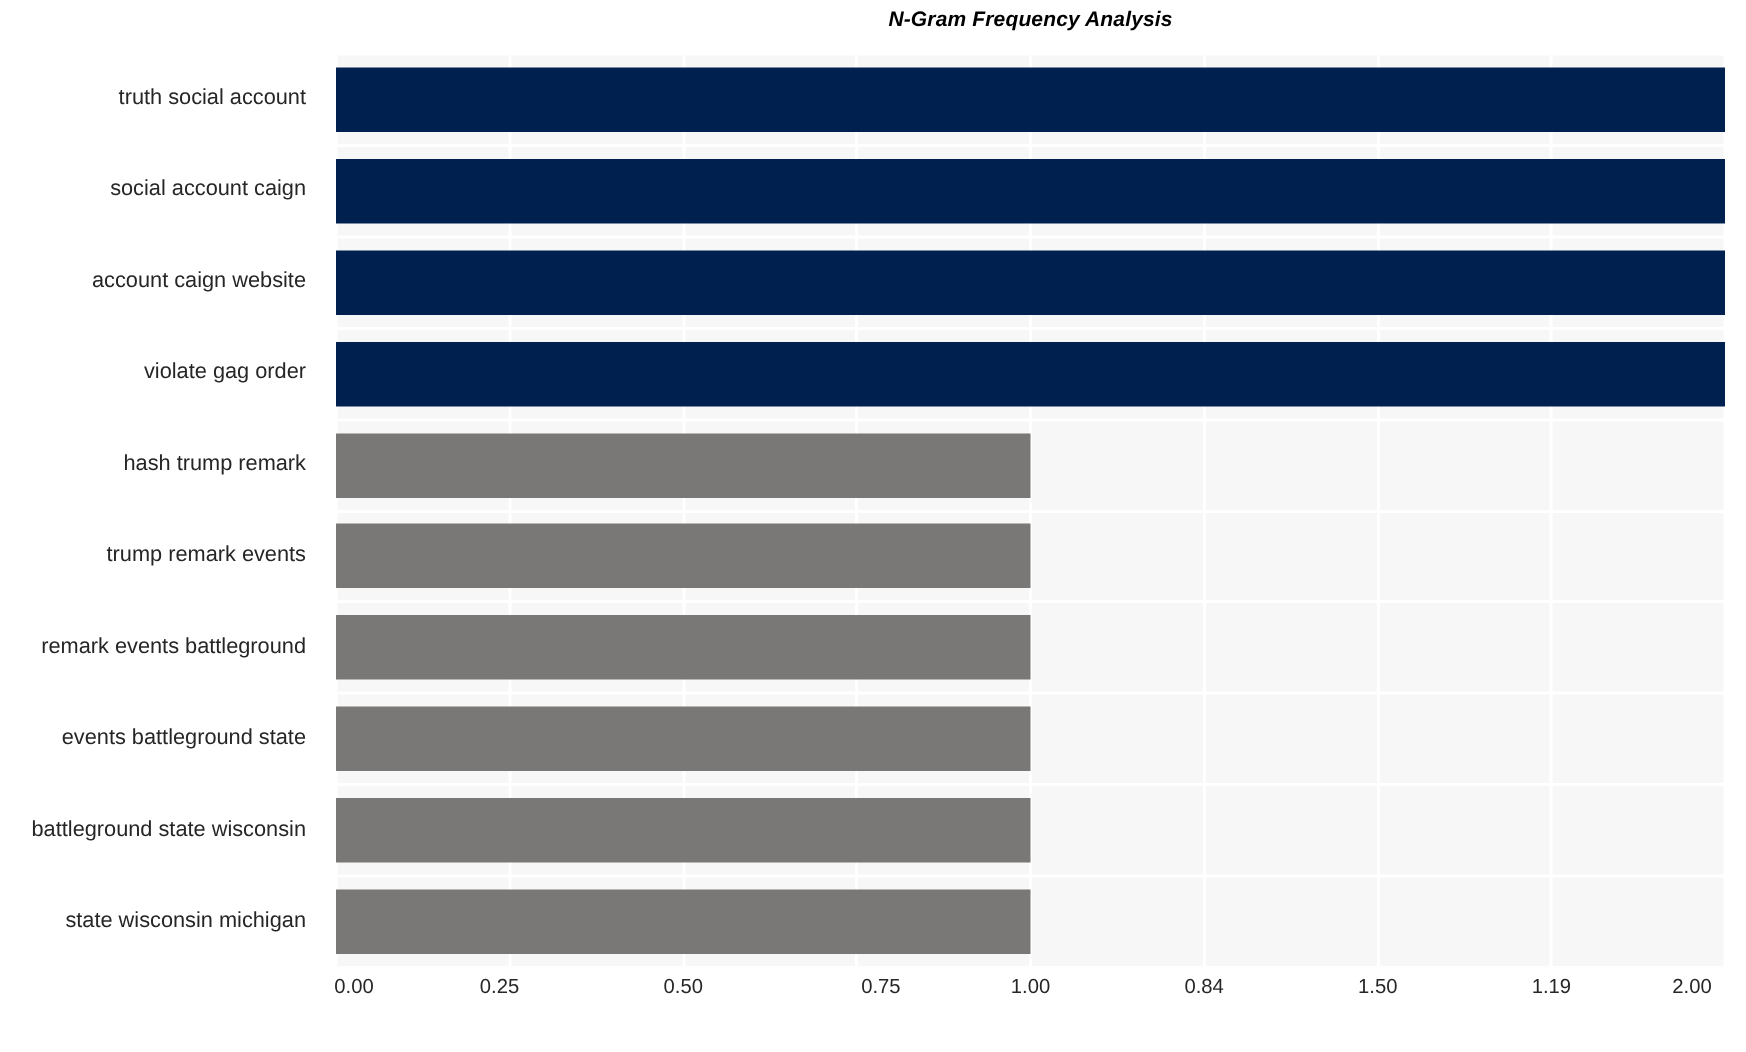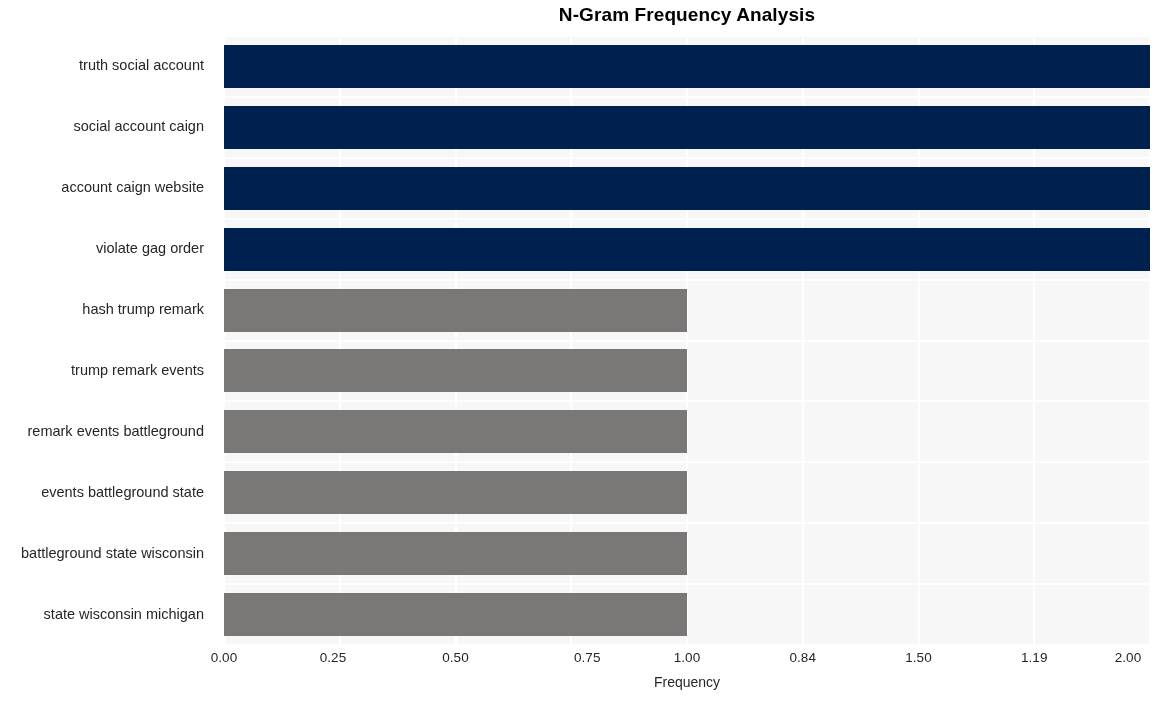--- a/index.html
+++ b/index.html
@@ -18,25 +18,26 @@
     width: 1164px;
     height: 701px;
     background: #ffffff;
   }
   #chart-title {
     position: absolute;
     left: 224px;
     top: 4px;
     width: 926px;
     text-align: center;
-    font-size: 19px;
+    font-size: 14px;
     font-weight: bold;
     color: #000000;
     letter-spacing: 0.1px;
     white-space: nowrap;
+    font-style: italic;
   }
   #plot-area {
     position: absolute;
     left: 224px;
     top: 36px;
     width: 926px;
     height: 609px;
     background: #f7f7f7;
     overflow: hidden;
   }
@@ -156,26 +157,25 @@
       <div class="ytick-label" style="top: 204.15px; padding-right: 10px;">violate gag order</div>
       <div class="ytick-label" style="top: 265.05px; padding-right: 10px;">hash trump remark</div>
       <div class="ytick-label" style="top: 325.95px; padding-right: 10px;">trump remark events</div>
       <div class="ytick-label" style="top: 386.85px; padding-right: 10px;">remark events battleground</div>
       <div class="ytick-label" style="top: 447.75px; padding-right: 10px;">events battleground state</div>
       <div class="ytick-label" style="top: 508.65px; padding-right: 10px;">battleground state wisconsin</div>
       <div class="ytick-label" style="top: 569.55px; padding-right: 10px;">state wisconsin michigan</div>
     </div>
 
   <div id="xlabels">
-      <div class="xtick-label" style="left: 0px;">0.00</div>
+      <div class="xtick-label" style="left: 12px;">0.00</div>
       <div class="xtick-label" style="left: 109px;">0.25</div>
       <div class="xtick-label" style="left: 231.5px;">0.50</div>
       <div class="xtick-label" style="left: 347.25px; margin-left: 16px;">0.75</div>
       <div class="xtick-label" style="left: 463px;">1.00</div>
       <div class="xtick-label" style="left: 578.75px;">0.84</div>
       <div class="xtick-label" style="left: 694.5px; text-align: center;">1.50</div>
       <div class="xtick-label" style="left: 810.25px;">1.19</div>
       <div class="xtick-label" style="left: 904px;">2.00</div>
     </div>
 
-  <div id="xaxis-title">Frequency</div>
 
 </div>
 
 </body></html>

